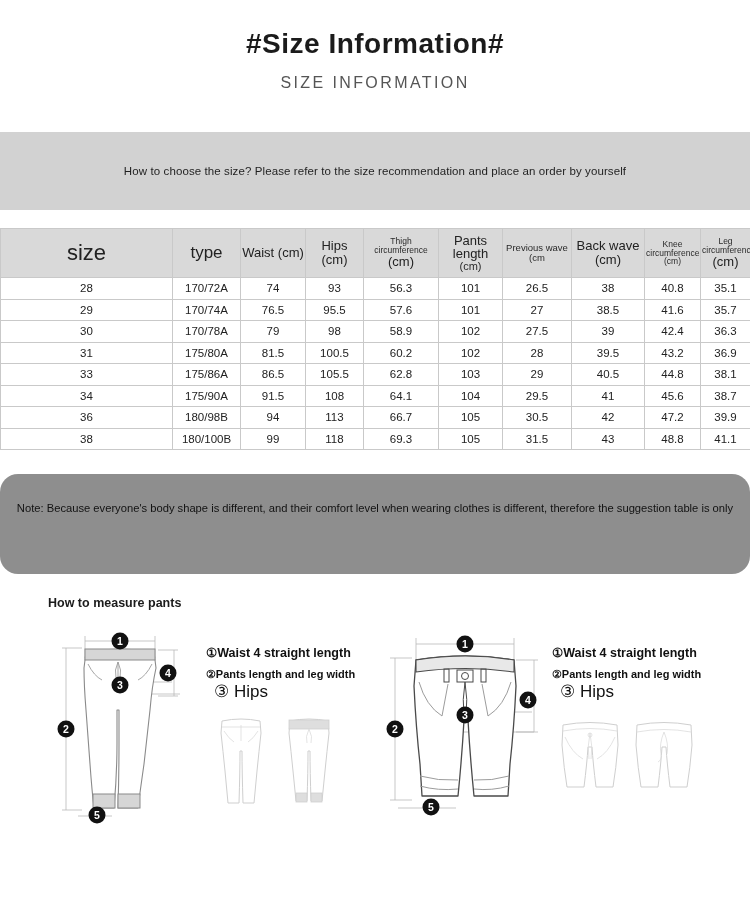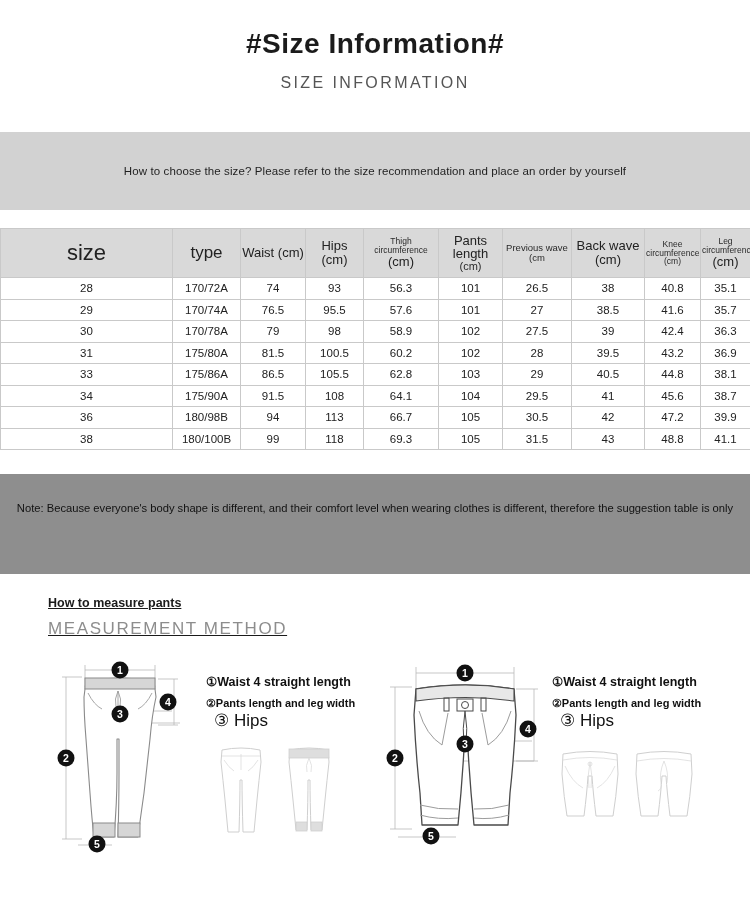--- a/index.html
+++ b/index.html
@@ -113,37 +113,37 @@
 
   
   .note-band {
     background: #8e8e8e;
     height: 100px;
     display: flex;
     flex-direction: column;
     align-items: center;
     justify-content: center;
     box-sizing: border-box;
+    border-radius: 18px;
   }
   .note-line {
     font-size: 11.2px;
     color: #121212;
     text-align: center;
     line-height: 1;
   }
   .note-line.first { margin-bottom: 30px; }
 
   
   .measure-section {
     background: #ffffff;
     padding: 22px 0 0 0;
   }
   .measure-head {
     padding-left: 48px;
-    text-decoration: underline;
   }
   .measure-title {
     font-size: 12.5px;
     font-weight: bold;
     color: #1b1b1b;
   }
   .measure-sub {
     margin-top: 9px;
     font-size: 17px;
     letter-spacing: 1.6px;
@@ -355,21 +355,20 @@
 
 <div class="gap-white" style="height:24px;"></div>
 
 <div class="note-band">
   <div class="note-line first">Note: Because everyone's body shape is different, and their comfort level when wearing clothes is different, therefore the suggestion table is only</div>
 </div>
 
 <div class="measure-section">
   <div class="measure-head">
     <div class="measure-title">How to measure pants</div>
-    <div class="measure-sub">MEASUREMENT METHOD</div>
   </div>
 
   <div class="diagrams">
 
     <div class="diagram-group">
       <div class="diagram-main">
         <svg width="160" height="200" viewBox="0 0 160 200">
           <g fill="none" stroke="#b9b9b9" stroke-width="0.8">
             <line x1="45" y1="12" x2="45" y2="34"></line>
               <line x1="115" y1="12" x2="115" y2="34"></line>

